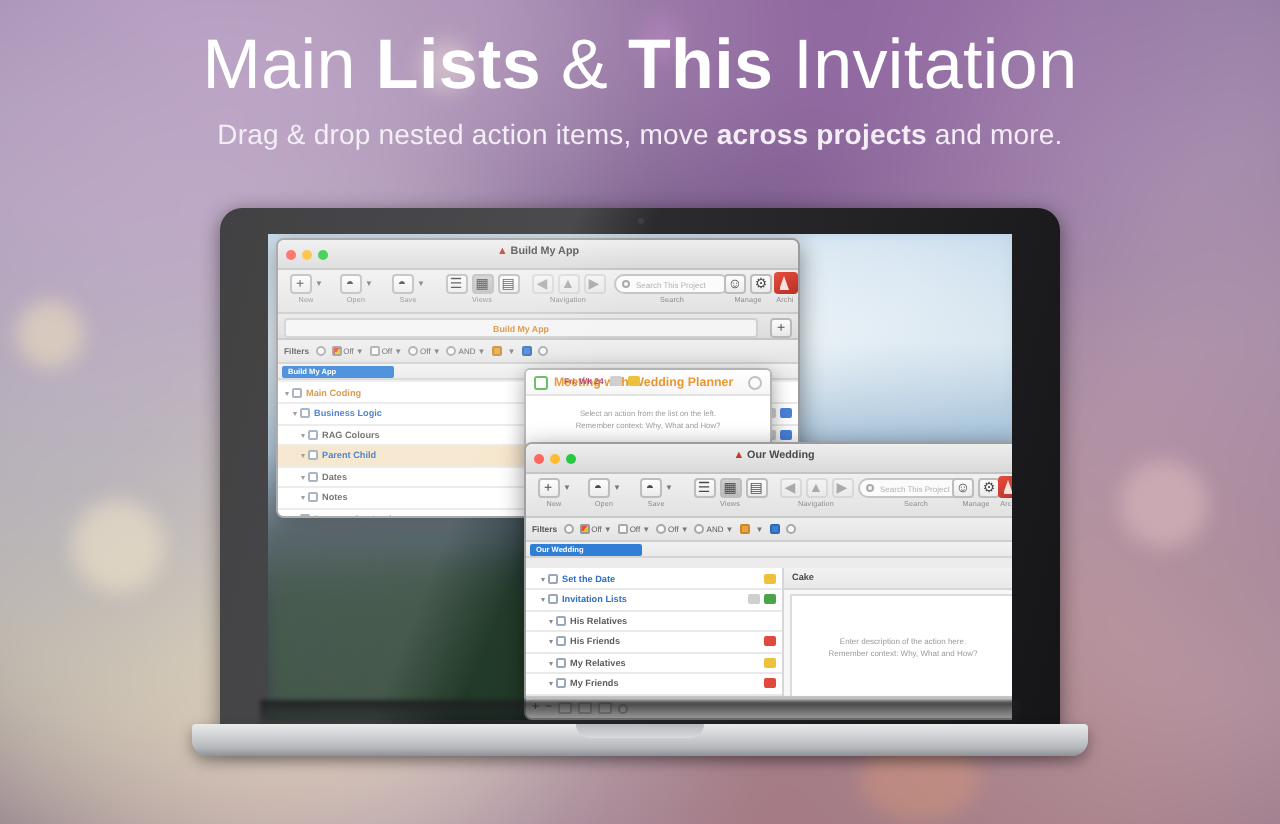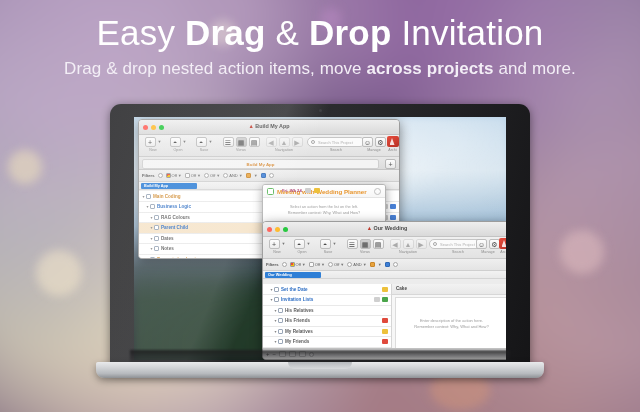--- a/index.html
+++ b/index.html
@@ -32,21 +32,21 @@
 
   
   .hdr { position:absolute; top:0; left:0; right:0; text-align:center; z-index:8; }
   .title {
     margin-top:12px;
     font-size:35px; line-height:41px; color:#fff; font-weight:300;
     letter-spacing:.2px; white-space:nowrap;
   }
   .title b { font-weight:700; }
   .subtitle {
-    margin-top:6px; font-size:17px; color:#f3eef6; font-weight:400;
+    margin-top:6px; font-size:14px; color:#f3eef6; font-weight:400;
     letter-spacing:.1px; white-space:nowrap;
   }
   .subtitle b { font-weight:700; }
 
   
   #laptop { position:absolute; left:96px; top:104px; width:448px; height:290px; z-index:6; }
   .lid {
     position:absolute; left:14px; top:0; width:420px; height:268px;
     background:linear-gradient(105deg,#1d1d1f 0%,#2b2b2e 46%,#151517 100%);
     border-radius:11px 11px 3px 3px;
@@ -220,21 +220,21 @@
   <div class="dot" style="left:8px;top:150px;width:34px;height:34px;background:rgba(240,225,190,.55)"></div>
   <div class="dot" style="left:36px;top:250px;width:46px;height:46px;background:rgba(250,235,205,.5)"></div>
   <div class="dot" style="left:560px;top:230px;width:44px;height:44px;background:rgba(235,200,200,.45)"></div>
   <div class="dot" style="left:210px;top:20px;width:26px;height:26px;background:rgba(255,245,225,.35)"></div>
   <div class="dot" style="left:320px;top:8px;width:22px;height:22px;background:rgba(190,140,200,.45)"></div>
   <div class="dot" style="left:430px;top:370px;width:60px;height:40px;background:rgba(215,150,120,.45)"></div>
 </div>
 
 <div class="hdr">
   <div class="title">
-    <span>Easy </span><b>Drag</b><span> &amp; </span><b>Drop</b><span> Invitation</span>
+    <span>Main </span><b>Lists</b><span> &amp; </span><b>This</b><span> Invitation</span>
   </div>
   <div class="subtitle">
     <span>Drag &amp; drop nested action items, move </span><b>across projects</b><span> and more.</span>
   </div>
 </div>
 
 <div id="laptop">
   <div class="lid">
     <div class="cam"></div>
     <div class="screen">

